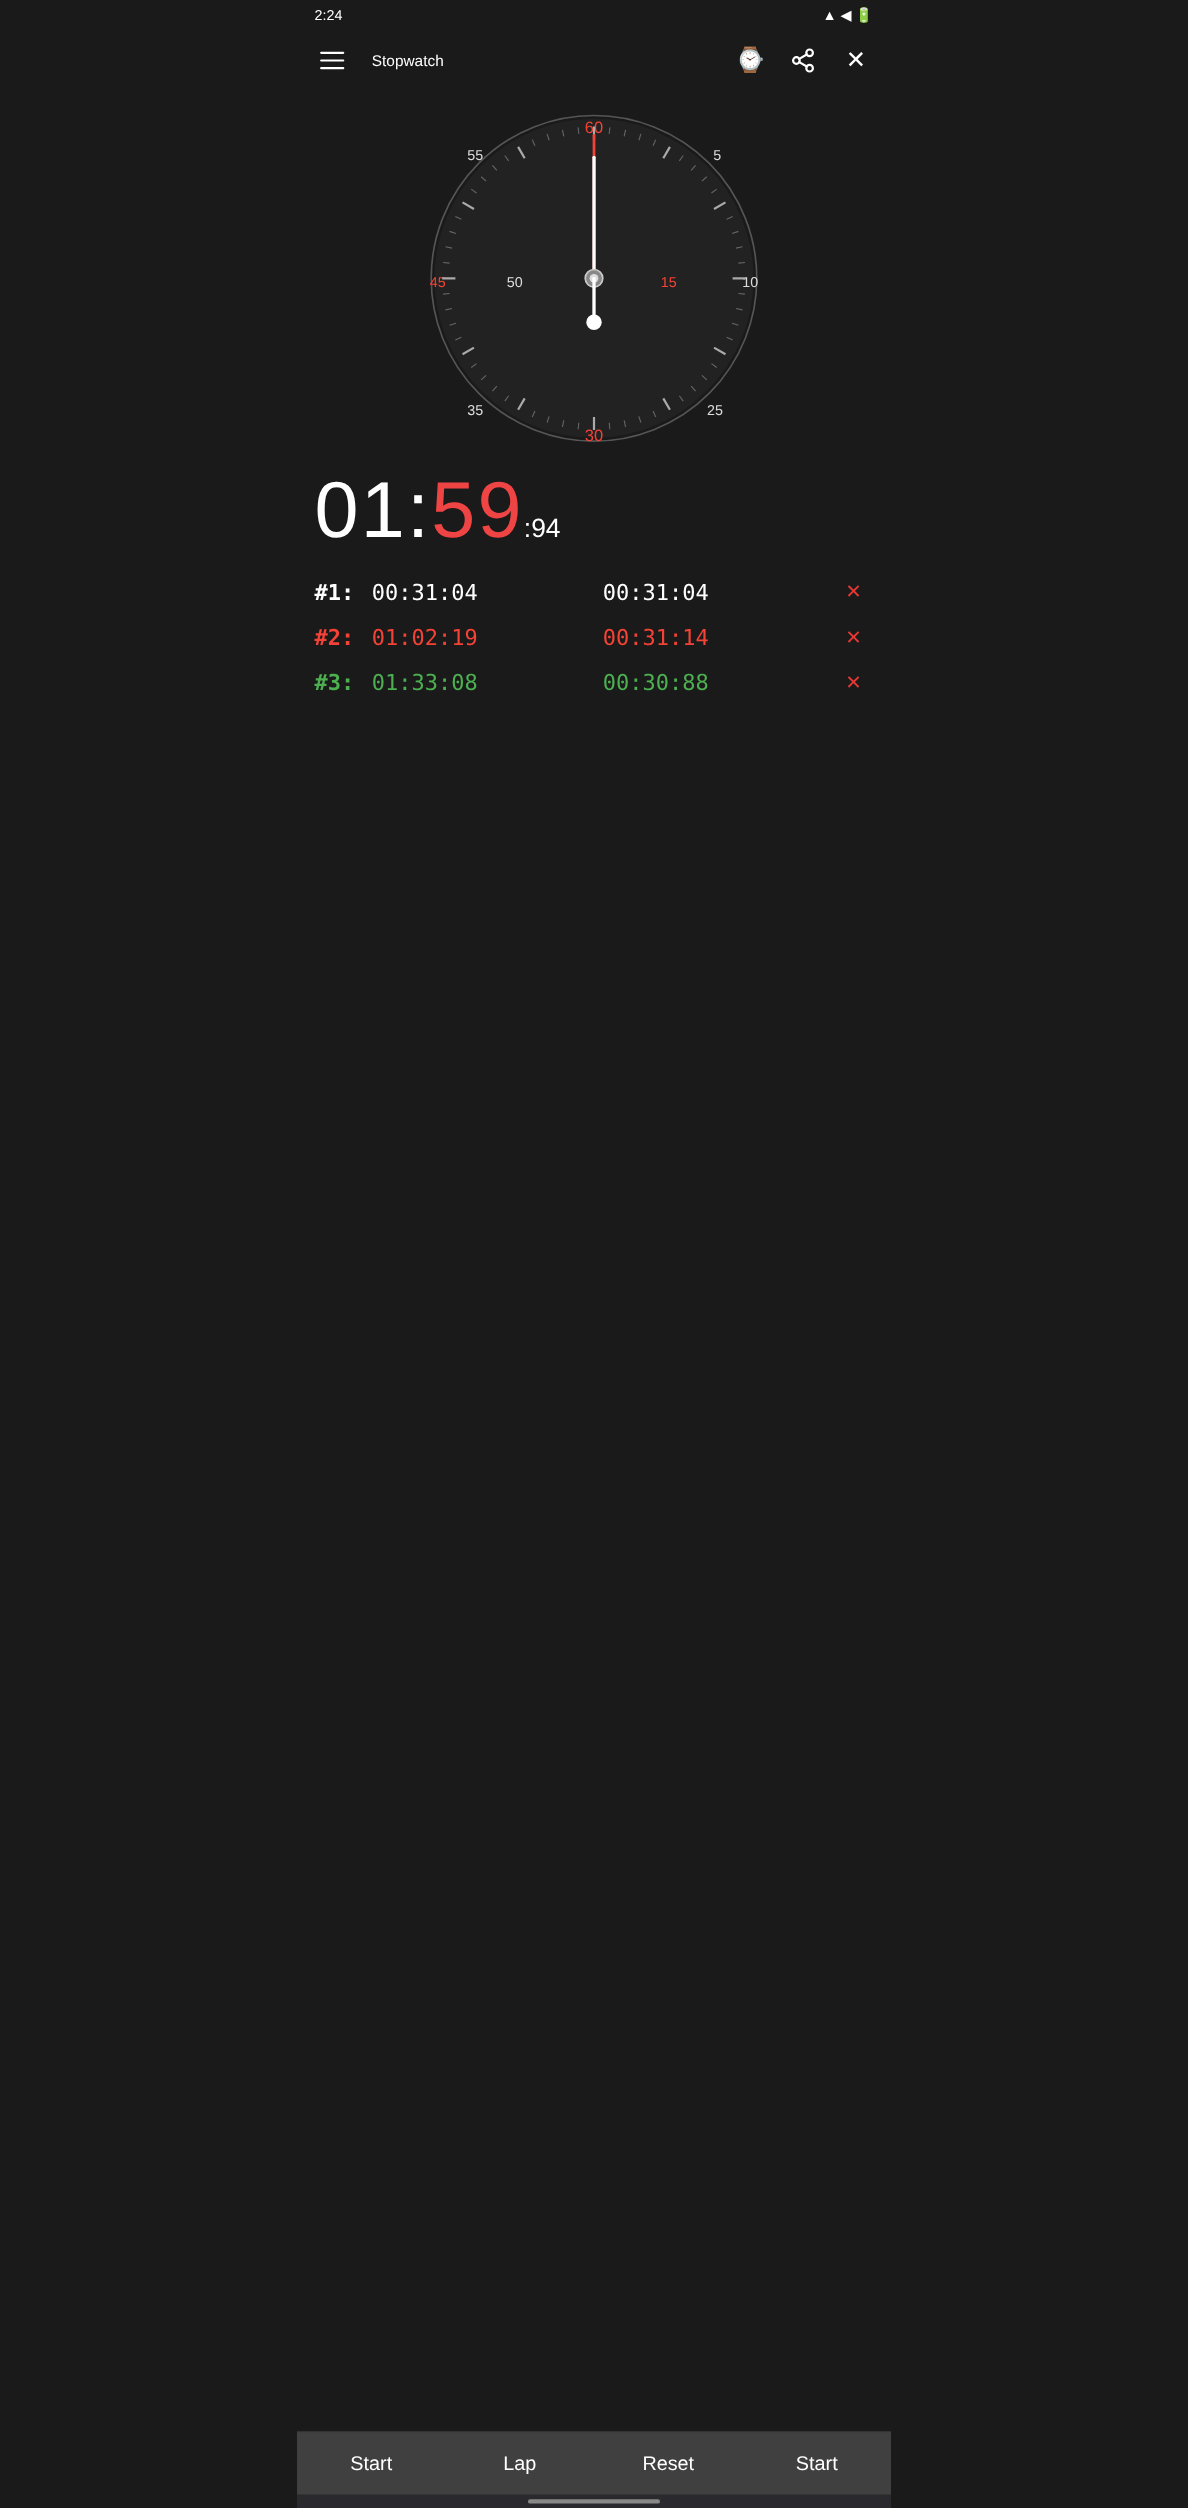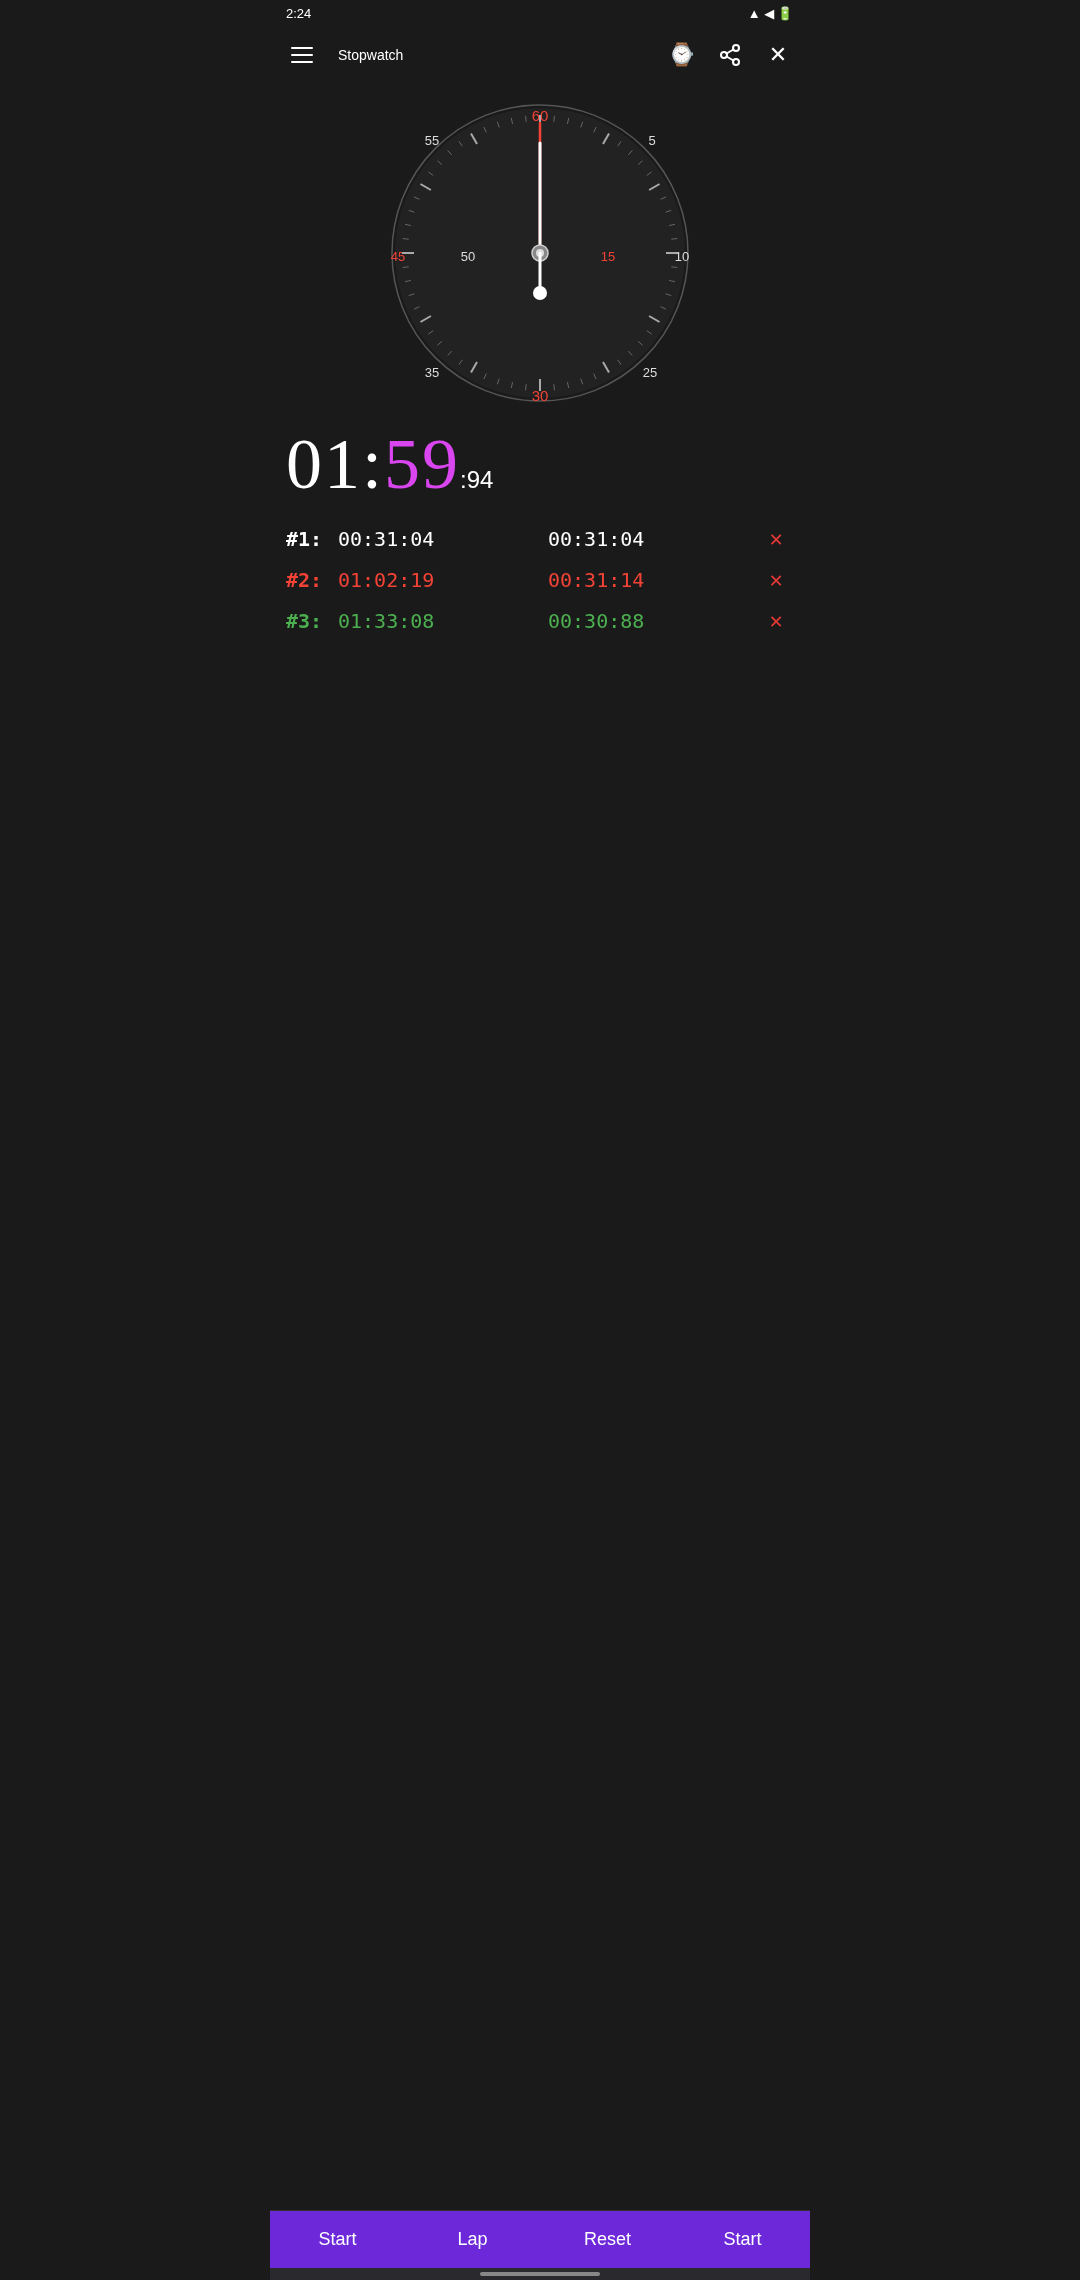--- a/index.html
+++ b/index.html
@@ -74,24 +74,23 @@
       padding: 10px 16px 4px 16px;
       display: flex;
       align-items: baseline;
       gap: 0;
     }
     .time-main {
       font-size: 72px;
       font-weight: 300;
       color: #fff;
       letter-spacing: 2px;
-      font-family: Liberation Serif, serif;
     }
     .time-minutes {
-      color: #d946ef;
+      color: #ef4444;
     }
     .time-centiseconds {
       font-size: 24px;
       color: #fff;
       font-weight: 300;
     }
 
     
     .lap-list {
       flex: 1;
@@ -133,21 +132,21 @@
     .lap-row.red .lap-total { color: #f44336; }
     .lap-row.red .lap-split { color: #f44336; }
 
     .lap-row.green .lap-num { color: #4caf50; }
     .lap-row.green .lap-total { color: #4caf50; }
     .lap-row.green .lap-split { color: #4caf50; }
 
     
     .bottom-bar {
       display: flex;
-      background: #6d28d9;
+      background: #404040;
       border-top: 1px solid #333;
     }
     .bottom-btn {
       flex: 1;
       padding: 18px 0;
       text-align: center;
       font-size: 18px;
       color: #fff;
       cursor: pointer;
       background: none;

